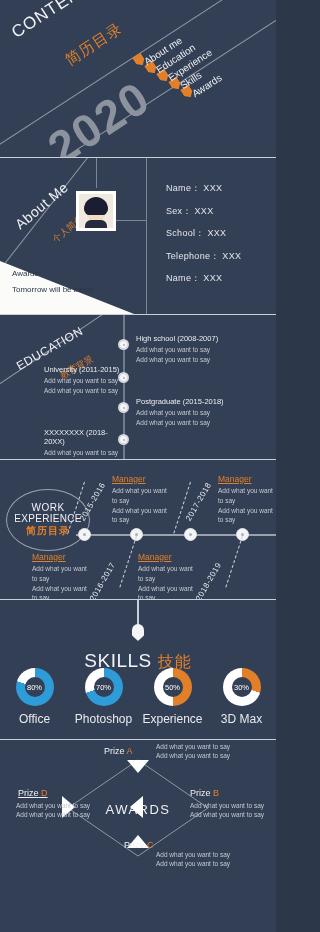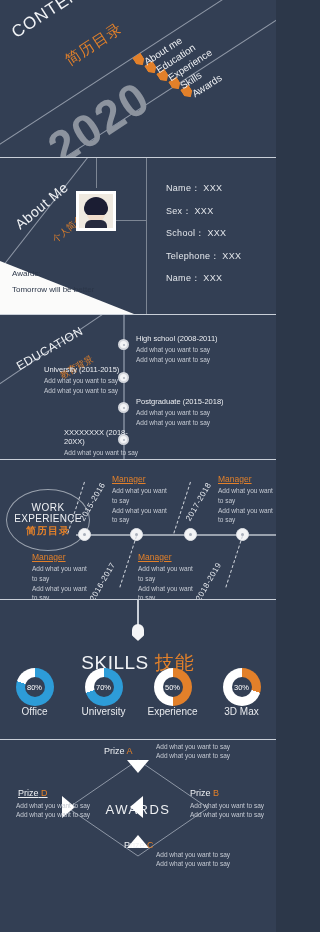--- a/index.html
+++ b/index.html
@@ -104,31 +104,31 @@
   .exp-role { font-size:8.5px; color:#e2802a; margin-bottom:2px;text-decoration:underline; }
   .exp-desc { font-size:6.5px; color:#c5cad3; line-height:1.5; }
 
   
   .pin-line { position:absolute; left:137px; top:0; width:1.5px; height:26px; background:#c9cfd8; }
   .pin-drop { position:absolute; left:132px; top:24px; width:12px; height:17px;
       background:#f4f5f7; border-radius:6px 6px 6px 6px;
       clip-path:polygon(0 0,100% 0,100% 68%,50% 100%,0 68%); }
   .skills-head { position:absolute; top:50px; width:100%; text-align:center; }
   .skills-en { font-size:19px; color:#f2f4f7; letter-spacing:.5px; }
-  .skills-cn { font-size:19px; color:#e2802a; letter-spacing:1px; margin-left:6px; }
+  .skills-cn { font-size:16px; color:#e2802a; letter-spacing:1px; margin-left:6px; }
   .donuts { position:absolute; top:68px; left:0; width:276px;
       display:flex; justify-content:space-around; align-items:flex-start; }
   .donut-wrap { width:60px; text-align:center; }
   .donut { width:38px; height:38px; border-radius:50%; margin:0 auto; position:relative; }
   .donut::after { content:""; position:absolute; left:9px; top:9px; width:20px; height:20px;
       border-radius:50%; background:#333f54; }
   .donut-val { position:absolute; left:0; top:0; width:38px; height:38px;
       display:flex; align-items:center; justify-content:center; z-index:2;
       font-size:7.5px; color:#ffffff; }
-  .donut-label { font-size:10px; color:#e8eaee; }
+  .donut-label { margin-top:6px; font-size:12px; color:#e8eaee; }
 
   
   .aw-diamond { position:absolute; left:62px; top:14px; width:152px; height:108px; }
   .aw-diamond svg { width:100%; height:100%; }
   .aw-center-cn { position:absolute; left:0; top:42px; width:276px; text-align:center;
       font-size:14px; color:#e2802a; font-weight:bold; letter-spacing:2px; }
   .aw-center-en { position:absolute; left:0; top:62px; width:276px; text-align:center;
       font-size:13px; color:#eef0f3; letter-spacing:1.5px; }
   .tri { position:absolute; width:0; height:0; }
   .tri-down { border-left:11px solid transparent; border-right:11px solid transparent;
@@ -225,38 +225,38 @@
 
     <div class="edu-title">EDUCATION</div>
     <div class="edu-cn">教育背景</div>
 
     <div class="edu-dot" style="top:24px;"></div>
     <div class="edu-dot" style="top:57px;"></div>
     <div class="edu-dot" style="top:87px;"></div>
     <div class="edu-dot" style="top:119px;"></div>
 
     <div class="edu-entry edu-right" style="top:19px;">
-      <div class="edu-h">High school (2008-2011)</div>
+      <div class="edu-h">High school (2008-2007)</div>
       <div class="edu-p">Add what you want to say</div>
       <div class="edu-p">Add what you want to say</div>
     </div>
 
     <div class="edu-entry edu-left" style="top:50px;">
       <div class="edu-h">University (2011-2015)</div>
       <div class="edu-p">Add what you want to say</div>
       <div class="edu-p">Add what you want to say</div>
     </div>
 
     <div class="edu-entry edu-right" style="top:82px;">
       <div class="edu-h">Postgraduate (2015-2018)</div>
       <div class="edu-p">Add what you want to say</div>
       <div class="edu-p">Add what you want to say</div>
     </div>
 
-    <div class="edu-entry edu-left" style="top:113px;margin-left:20px;">
+    <div class="edu-entry edu-left" style="top:113px;">
       <div class="edu-h">XXXXXXXX (2018-20XX)</div>
       <div class="edu-p">Add what you want to say</div>
       <div class="edu-p">Add what you want to say</div>
     </div>
   </div>
 
   <div class="section sec-exp">
     <div class="exp-circle">
       <div class="exp-en1">WORK</div>
       <div class="exp-en2">EXPERIENCE</div>
@@ -325,21 +325,21 @@
       <div class="donut-wrap">
         <div class="donut" id="donut0" style="background: conic-gradient(rgb(45, 156, 216) 0deg, rgb(45, 156, 216) 288deg, rgb(255, 255, 255) 288deg, rgb(255, 255, 255) 360deg);">
           <div class="donut-val">80%</div>
         </div>
         <div class="donut-label">Office</div>
       </div>
       <div class="donut-wrap">
         <div class="donut" id="donut1" style="background: conic-gradient(rgb(45, 156, 216) 0deg, rgb(45, 156, 216) 252deg, rgb(255, 255, 255) 252deg, rgb(255, 255, 255) 360deg);">
           <div class="donut-val">70%</div>
         </div>
-        <div class="donut-label">University</div>
+        <div class="donut-label">Photoshop</div>
       </div>
       <div class="donut-wrap">
         <div class="donut" id="donut2" style="background: conic-gradient(rgb(226, 128, 42) 0deg, rgb(226, 128, 42) 180deg, rgb(255, 255, 255) 180deg, rgb(255, 255, 255) 360deg);">
           <div class="donut-val">50%</div>
         </div>
         <div class="donut-label">Experience</div>
       </div>
       <div class="donut-wrap">
         <div class="donut" id="donut3" style="background: conic-gradient(rgb(226, 128, 42) 0deg, rgb(226, 128, 42) 108deg, rgb(255, 255, 255) 108deg, rgb(255, 255, 255) 360deg);">
           <div class="donut-val">30%</div>

